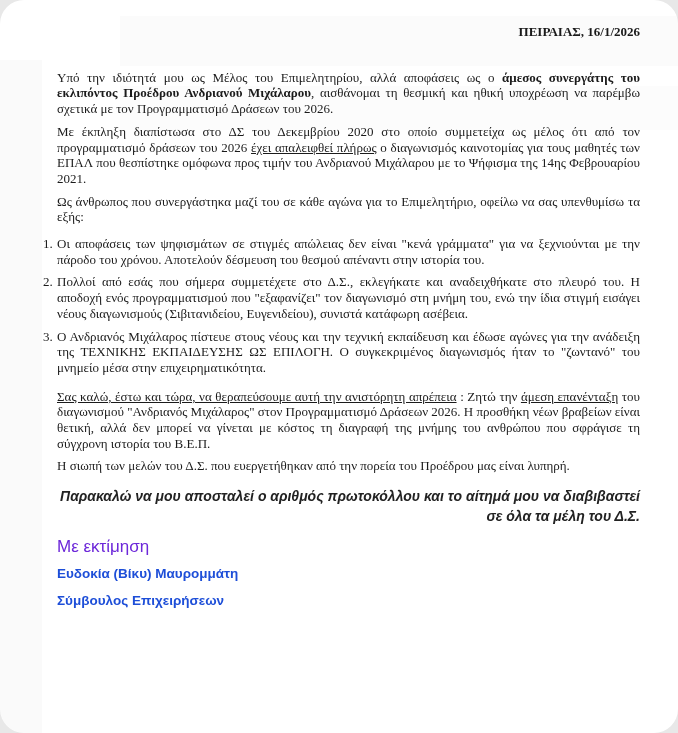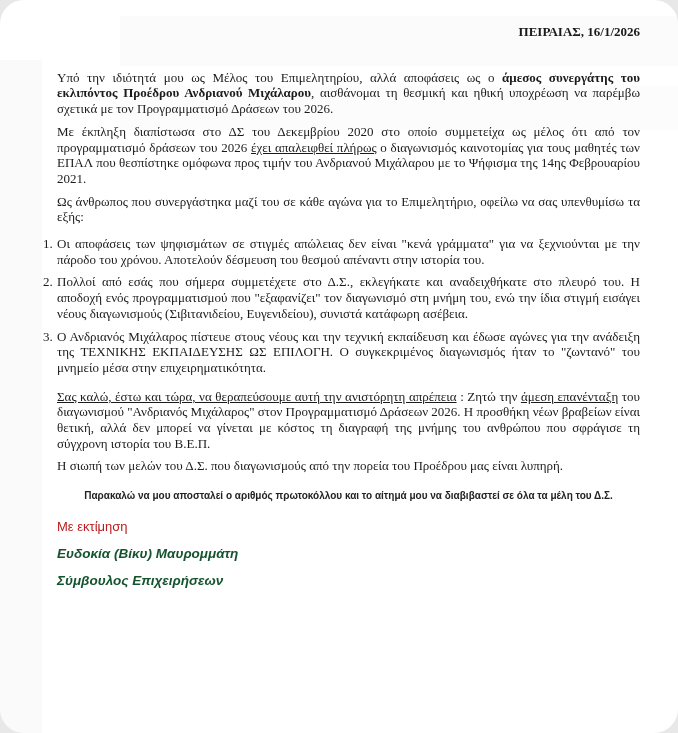--- a/index.html
+++ b/index.html
@@ -33,39 +33,39 @@
   .num-list { margin:11px 0 4px 0; }
   .num-item { display:flex; margin:0 0 7px 0; }
   .num-item .num { flex:0 0 14px; width:14px; margin-left:-14px; }
   .num-item .itext { flex:1 1 auto; text-align:justify; }
 
   .call-par { margin:13px 0 7px 0; text-align:justify; }
 
   .request-par {
     font-family:"Liberation Sans", sans-serif;
     font-weight:bold;
-    font-size:10px;
+    font-size:14px;
     line-height:20px;
     margin:12px 0 0 0;
-    text-align:center;
+    text-align:right;
     color:#222;
+    font-style:italic;
   }
   .closing-line {
     font-family:"Liberation Sans", sans-serif;
-    font-size:13px;
+    font-size:17px;
     margin:13px 0 0 0;
-    color:#b91c1c;
+    color:#6d28d9;
   }
   .sig-line {
     font-family:"Liberation Sans", sans-serif;
     font-weight:bold;
-    font-style:italic;
     font-size:13.5px;
     margin:11px 0 0 0;
-    color:#14532d;
+    color:#1d4ed8;
   }
 </style>
 </head>
 <body>
 
 <div class="page">
   <div class="scan-band-top"></div>
   <div class="scan-band-mid"></div>
   <div class="scan-band-left"></div>
 
@@ -91,21 +91,21 @@
         <span class="itext">Πολλοί από εσάς που σήμερα συμμετέχετε στο Δ.Σ., εκλεγήκατε και αναδειχθήκατε στο πλευρό του. Η αποδοχή ενός προγραμματισμού που "εξαφανίζει" τον διαγωνισμό στη μνήμη του, ενώ την ίδια στιγμή εισάγει νέους διαγωνισμούς (Σιβιτανιδείου, Ευγενιδείου), συνιστά κατάφωρη ασέβεια.</span>
       </div>
       <div class="num-item">
         <span class="num">3.</span>
         <span class="itext">Ο Ανδριανός Μιχάλαρος πίστευε στους νέους και την τεχνική εκπαίδευση και έδωσε αγώνες για την ανάδειξη της ΤΕΧΝΙΚΗΣ ΕΚΠΑΙΔΕΥΣΗΣ ΩΣ ΕΠΙΛΟΓΗ. Ο συγκεκριμένος διαγωνισμός ήταν το "ζωντανό" του μνημείο μέσα στην επιχειρηματικότητα.</span>
       </div>
     </div>
 
     <p class="call-par"><span class="bu">Σας καλώ, έστω και τώρα, να θεραπεύσουμε αυτή την ανιστόρητη απρέπεια</span><span> : Ζητώ την </span><span class="bu">άμεση επανένταξη</span><span> του διαγωνισμού "Ανδριανός Μιχάλαρος" στον Προγραμματισμό Δράσεων 2026. Η προσθήκη νέων βραβείων είναι θετική, αλλά δεν μπορεί να γίνεται με κόστος τη διαγραφή της μνήμης του ανθρώπου που σφράγισε τη σύγχρονη ιστορία του Β.Ε.Π.</span></p>
 
-    <p class="body-par">Η σιωπή των μελών του Δ.Σ. που διαγωνισμούς από την πορεία του Προέδρου μας είναι λυπηρή.</p>
+    <p class="body-par">Η σιωπή των μελών του Δ.Σ. που ευεργετήθηκαν από την πορεία του Προέδρου μας είναι λυπηρή.</p>
 
 
     <p class="request-par">Παρακαλώ να μου αποσταλεί ο αριθμός πρωτοκόλλου και το αίτημά μου να διαβιβαστεί σε όλα τα μέλη του Δ.Σ.</p>
 
     <p class="closing-line">Με εκτίμηση</p>
 
     <p class="sig-line">Ευδοκία (Βίκυ) Μαυρομμάτη</p>
     <p class="sig-line">Σύμβουλος Επιχειρήσεων</p>
 
   </div>

